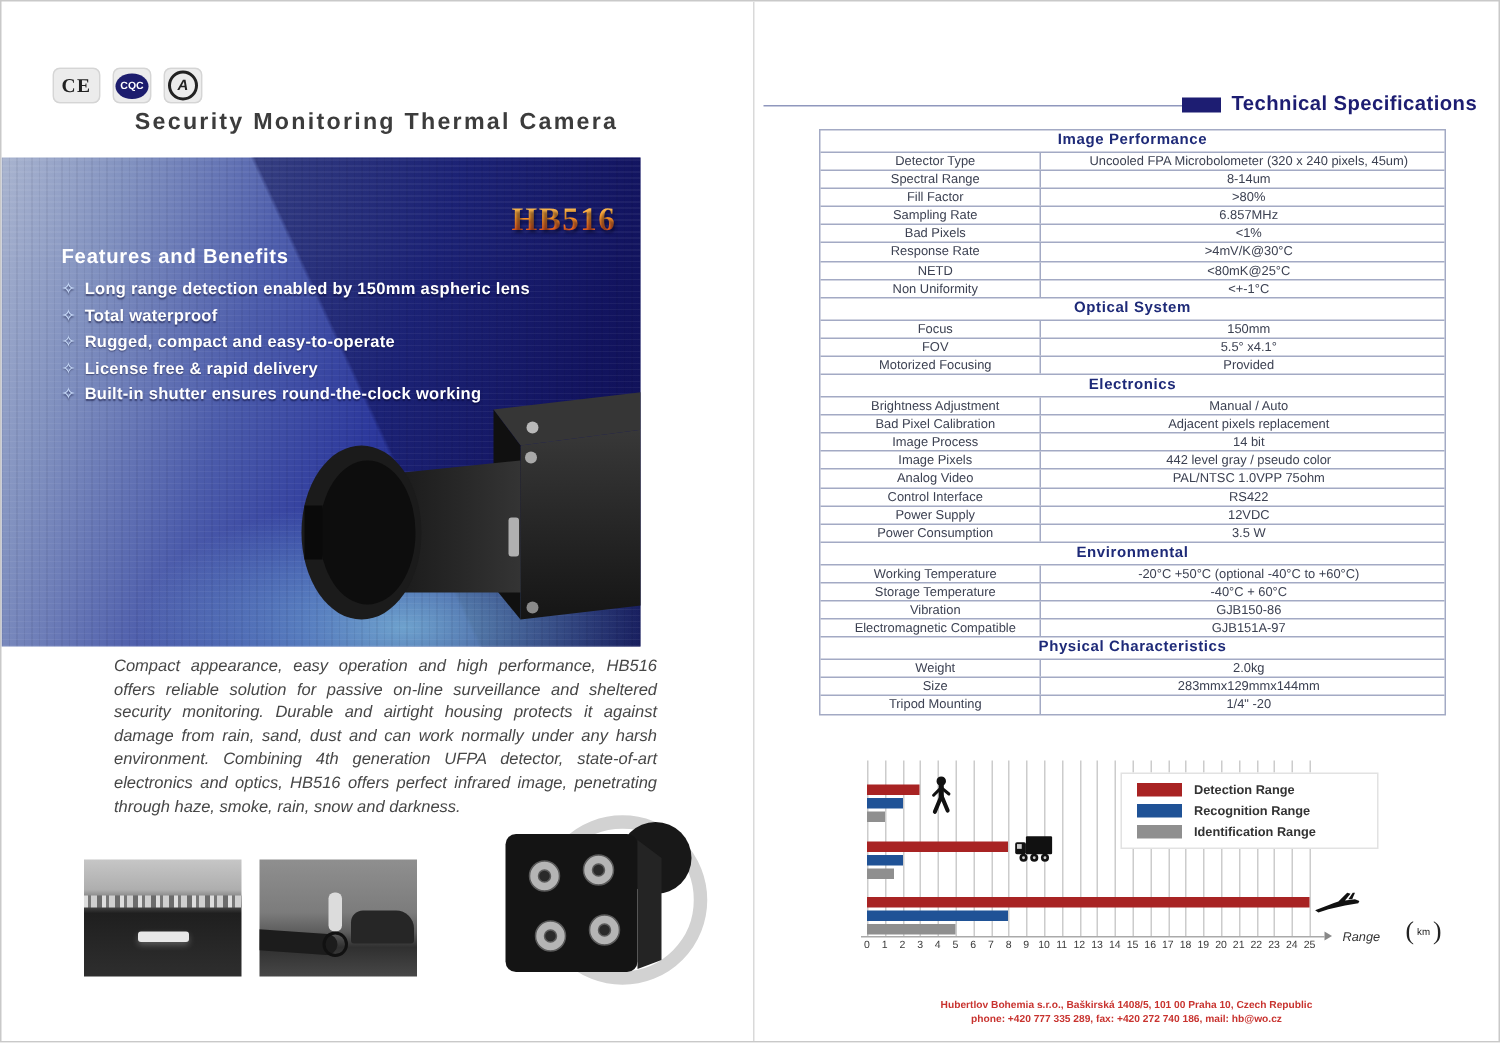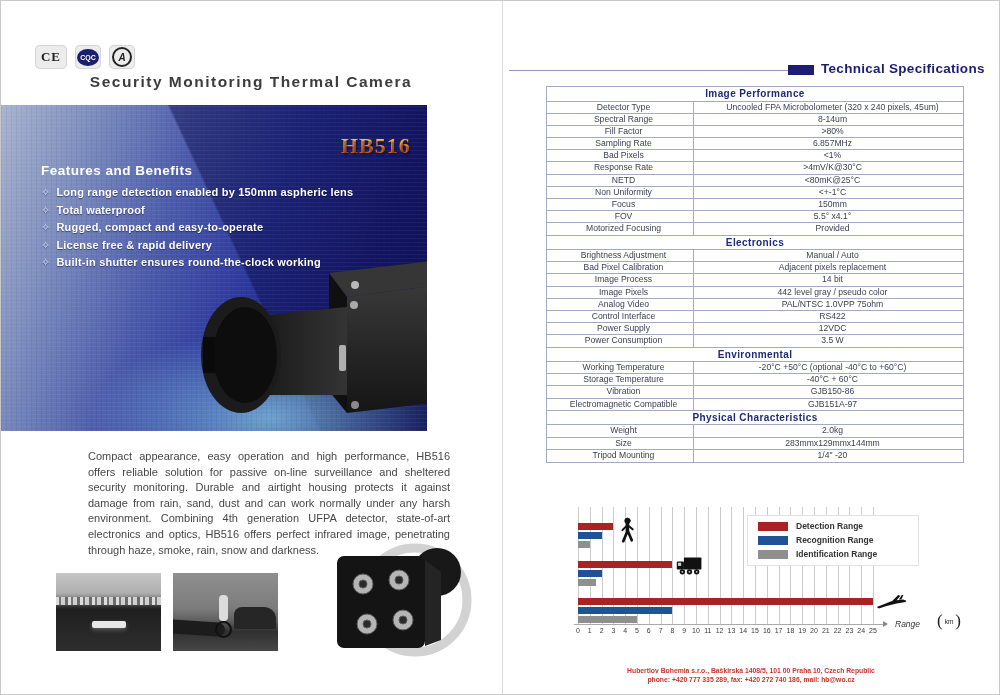--- a/index.html
+++ b/index.html
@@ -33,22 +33,22 @@
          -webkit-background-clip:text;background-clip:text;color:transparent;
          text-shadow:1px 2px 2px rgba(0,0,20,.45);}
   .features{position:absolute;left:40px;top:58px;color:#fff;}
   .features h2{margin:0 0 8px 0;font-size:13.5px;letter-spacing:.5px;}
   .features ul{list-style:none;margin:0;padding:0;}
   .features li{font-size:11px;font-weight:bold;margin-bottom:4.5px;letter-spacing:.2px;
                text-shadow:0 1px 1px rgba(0,0,40,.5);}
   .features li .diamond{color:#cfe2ff;margin-right:6px;font-weight:normal;}
   .hero-cam{position:absolute;left:178px;top:140px;}
 
-  .description{position:absolute;left:75px;top:436px;width:362px;margin:12px;font-size:11px;
-               line-height:1.42;text-align:justify;color:#474747;}
+  .description{position:absolute;left:75px;top:436px;width:362px;margin:0;font-size:11px;
+               line-height:1.42;text-align:justify;color:#474747;font-style:italic;}
 
   .thumb{position:absolute;top:572px;width:105px;height:78px;overflow:hidden;}
   .thumb.t1{left:55px;background:linear-gradient(#c6c6c6 0%,#aeaeae 26%,#7e7e7e 33%,#565656 38%,#1f1f1f 46%,#2e2e2e 100%);}
   .thumb.t1 .skyline{position:absolute;left:0;top:24px;width:100%;height:8px;
       background:repeating-linear-gradient(90deg,#ddd 0 3px,#777 3px 5px,#cfcfcf 5px 9px,#6b6b6b 9px 12px);}
   .thumb.t1 .ship{position:absolute;left:36px;top:48px;width:34px;height:7px;border-radius:2px;background:#e8e8e8;box-shadow:0 2px 4px rgba(255,255,255,.25);}
   .thumb.t2{left:172px;background:linear-gradient(#8f8f8f 0%,#7c7c7c 45%,#5d5d5d 62%,#303030 75%,#474747 100%);}
   .thumb.t2 .pipe{position:absolute;left:-8px;top:48px;width:60px;height:14px;border-radius:7px;background:#1c1c1c;transform:rotate(4deg);}
   .thumb.t2 .car{position:absolute;right:2px;top:34px;width:42px;height:22px;border-radius:8px 12px 2px 2px;background:#262626;}
   .thumb.t2 .rider{position:absolute;left:46px;top:22px;width:9px;height:26px;border-radius:4px;background:#dcdcdc;}
@@ -206,20 +206,21 @@
         <div class="spec-value">&gt;4mV/K@30°C</div>
       </div>
       <div class="spec-row">
         <div class="spec-label">NETD</div>
         <div class="spec-value">&lt;80mK@25°C</div>
       </div>
       <div class="spec-row">
         <div class="spec-label">Non Uniformity</div>
         <div class="spec-value">&lt;+-1°C</div>
       </div>
+      <div class="spec-section">Optical System</div>
       <div class="spec-row">
         <div class="spec-label">Focus</div>
         <div class="spec-value">150mm</div>
       </div>
       <div class="spec-row">
         <div class="spec-label">FOV</div>
         <div class="spec-value">5.5° x4.1°</div>
       </div>
       <div class="spec-row">
         <div class="spec-label">Motorized Focusing</div>

